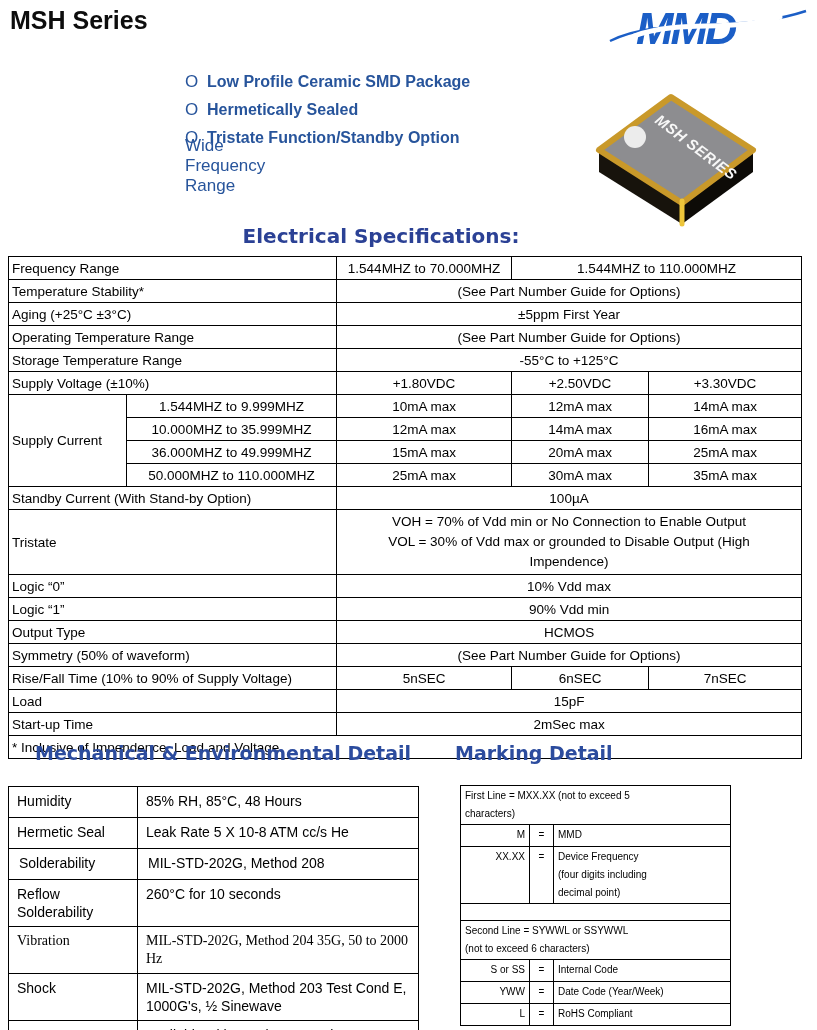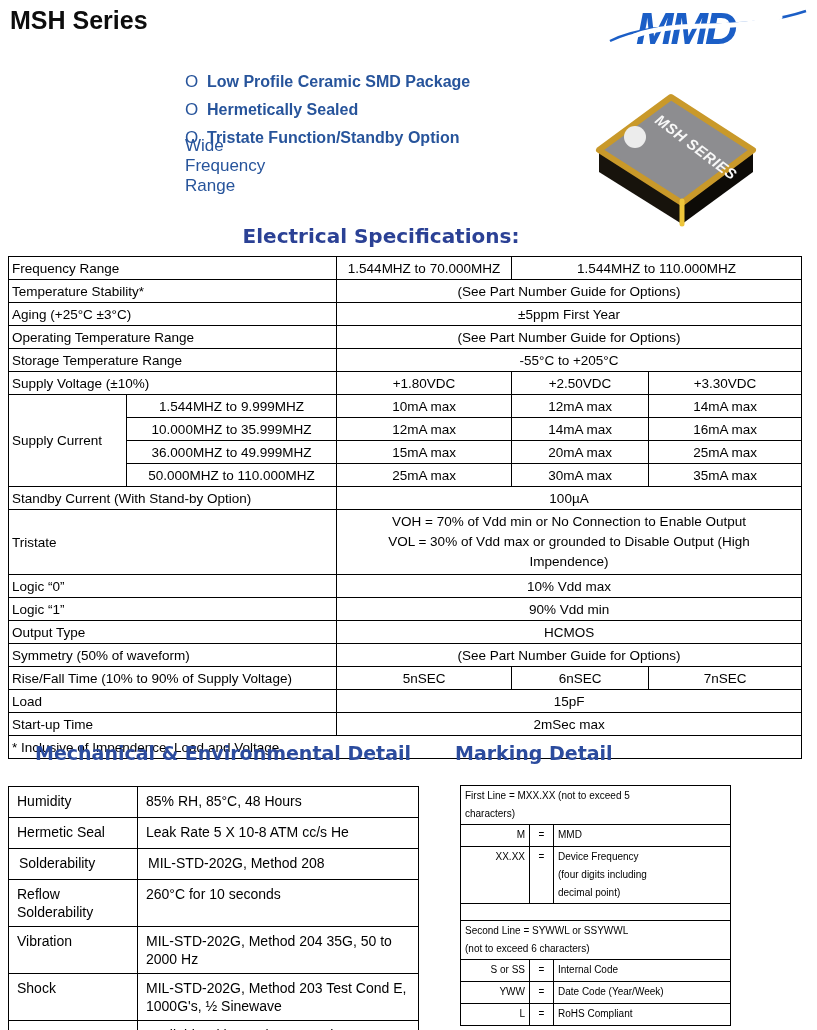--- a/index.html
+++ b/index.html
@@ -39,21 +39,21 @@
   .elec-table tr.tristate-row td{height:62px;}
   .pre{white-space:pre-line;}
 
   
   .mech-table{left:8px;top:786px;width:410px;font-size:14px;}
   .mech-table td{vertical-align:top;padding:5px 8px;line-height:18px;}
   .mech-table tr:nth-child(1) td{height:20px;}
   .mech-table tr:nth-child(2) td{height:20px;}
   .mech-table tr:nth-child(3) td{height:20px;padding-left:10px;}
   .mech-table tr:nth-child(4) td{height:30px;}
-  .mech-table tr:nth-child(5) td{height:26px;}
+  .mech-table tr:nth-child(5) td{height:26px;font-family:Liberation Serif, serif;}
   .mech-table tr:nth-child(6) td{height:26px;}
   .mech-table tr:nth-child(7) td{height:27px;}
 
   
   .mark-table{left:460px;top:785px;width:270px;font-size:10px;}
   .mark-table td{padding:1px 4px;line-height:18px;vertical-align:top;}
   .mark-table td.code{text-align:right;}
   .mark-table td.eq{text-align:center;padding:1px 1px;}
   .mark-table tr:nth-child(1) td{height:34px;}
   .mark-table tr:nth-child(2) td{height:19px;}
@@ -125,21 +125,21 @@
   <tr>
     <td class="lbl" colspan="2">Aging (+25°C ±3°C)</td>
     <td class="val" colspan="3">±5ppm First Year</td>
   </tr>
   <tr>
     <td class="lbl" colspan="2">Operating Temperature Range</td>
     <td class="val" colspan="3">(See Part Number Guide for Options)</td>
   </tr>
   <tr>
     <td class="lbl" colspan="2">Storage Temperature Range</td>
-    <td class="val" colspan="3">-55°C to +205°C</td>
+    <td class="val" colspan="3">-55°C to +125°C</td>
   </tr>
   <tr>
     <td class="lbl" colspan="2">Supply Voltage (±10%)</td>
     <td class="val">+1.80VDC</td>
     <td class="val">+2.50VDC</td>
     <td class="val">+3.30VDC</td>
   </tr>
   <tr>
     <td class="lbl" rowspan="4">Supply Current</td>
     <td class="val">1.544MHZ to 9.999MHZ</td>

